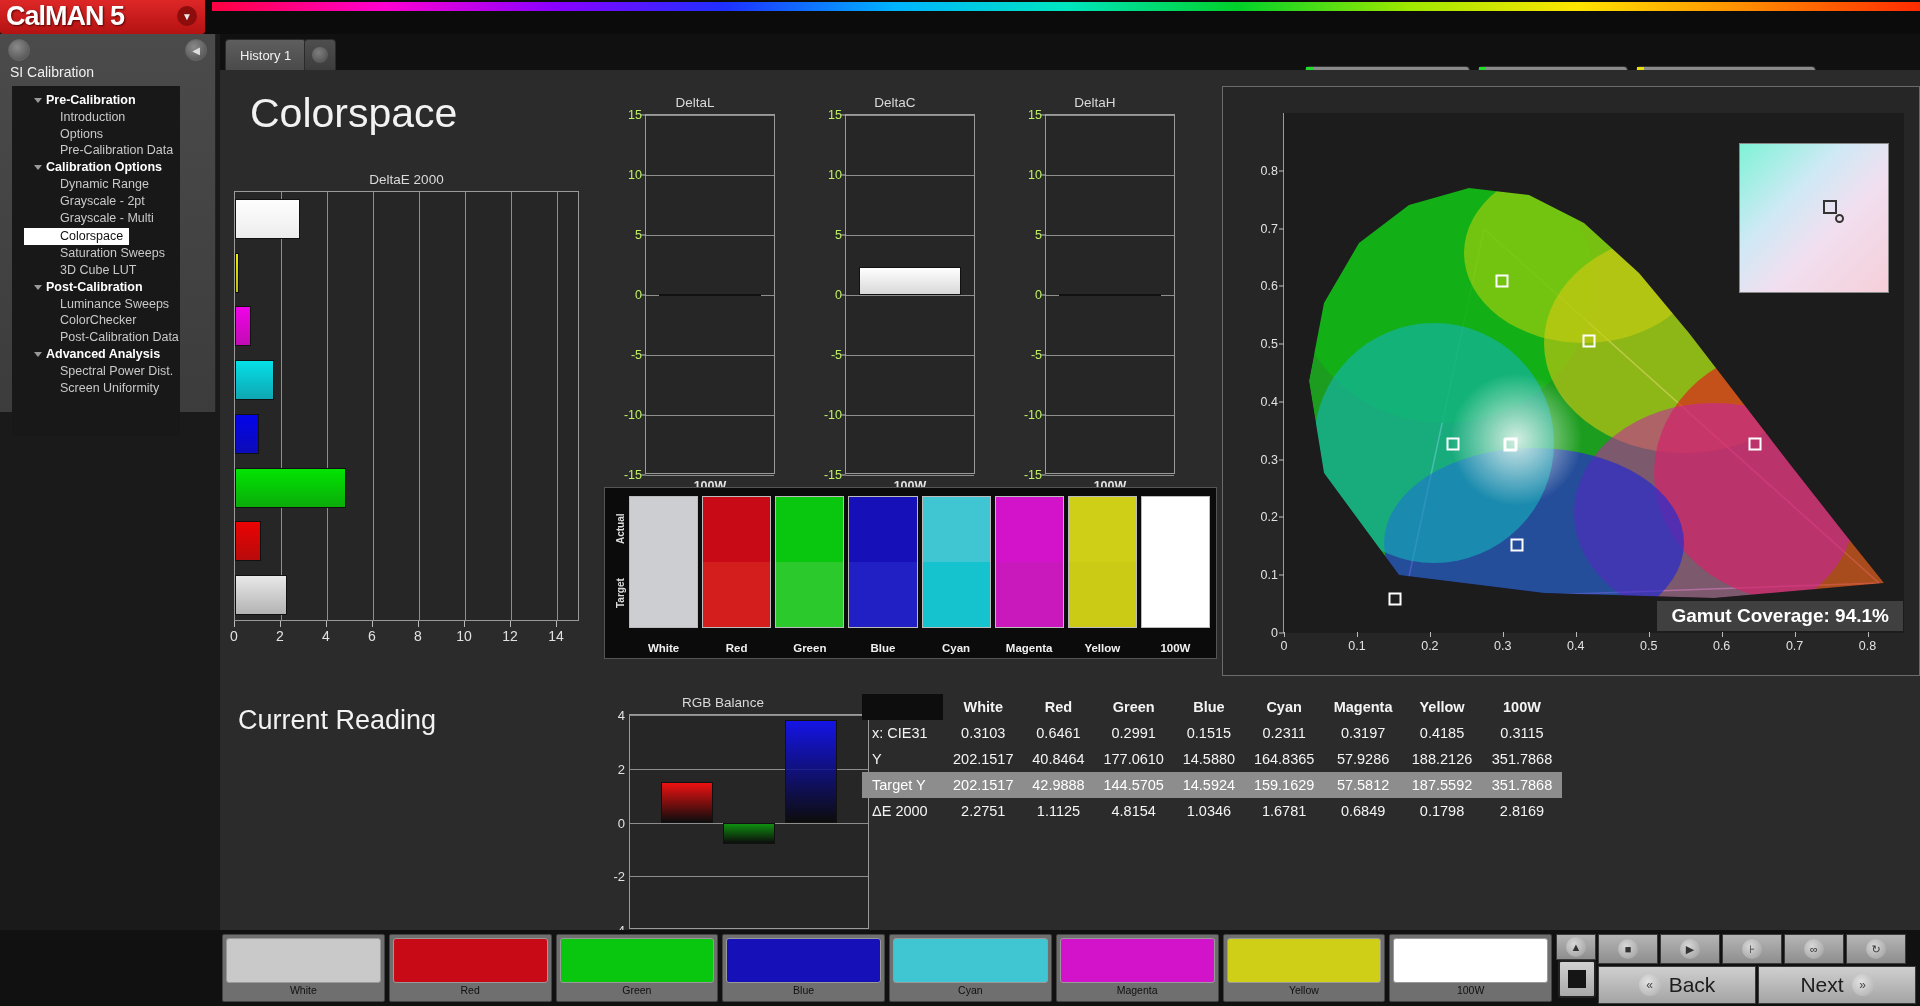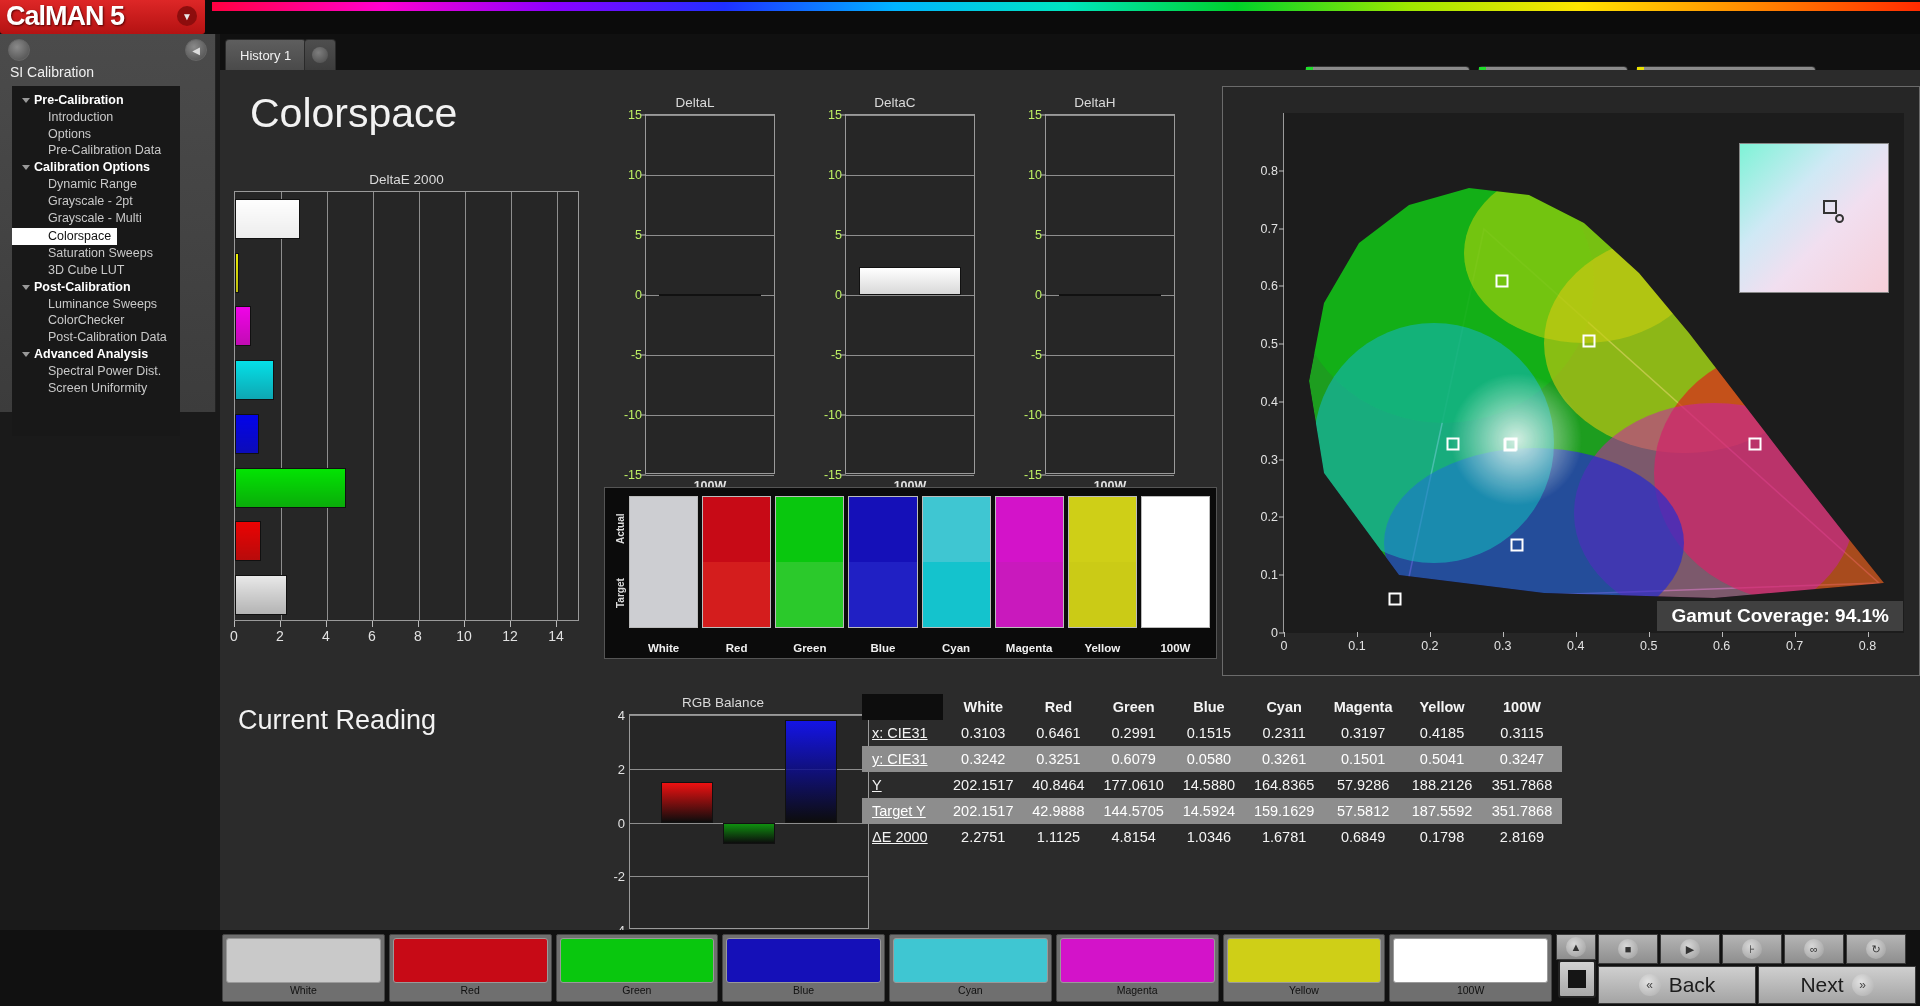--- a/index.html
+++ b/index.html
@@ -23,21 +23,21 @@
   
   .sidebar { position:absolute; left:0; top:34px; width:216px; height:378px;
     background:linear-gradient(#4b4b4b,#3c3c3c); border-right:1px solid #222; }
   .sb-top { position:relative; height:30px; }
   .sb-orb { position:absolute; left:8px; top:5px; width:22px; height:22px; border-radius:50%;
     background:radial-gradient(circle at 40% 35%,#8a8a8a,#4a4a4a); border:1px solid #666;}
   .sb-collapse { position:absolute; right:8px; top:5px; width:22px; height:22px; border-radius:50%;
     background:radial-gradient(circle at 40% 35%,#8a8a8a,#4a4a4a); border:1px solid #666;
     display:flex; align-items:center; justify-content:center; font-size:10px; color:#ddd;}
   .sb-title { position:absolute; left:10px; top:30px; font-size:14px; color:#f0f0f0; font-weight:500; }
-  .tree { position:absolute; left:12px; top:52px; width:168px; height:350px; background:#181818; padding:6px 0 0 0;}
+  .tree { position:absolute; left:12px; top:52px; width:168px; height:350px; background:#181818; padding:6px 0 0 12px;}
   .tree-row { height:16.8px; line-height:16.8px; font-size:12.5px; white-space:nowrap; color:#c9c9c9;
     padding-left:18px; position:relative;}
   .tree-row.group { font-weight:bold; color:#ffffff; padding-left:22px; }
   .tree-row.group::before { content:''; position:absolute; left:10px; top:6px;
     border-left:4px solid transparent; border-right:4px solid transparent; border-top:5px solid #999; }
   .tree-row.child { padding-left:36px; }
   .tree-row.selected { background:#ffffff; color:#111; display:inline-block; padding-right:6px; }
 
   
   .tabstrip { position:absolute; left:220px; top:34px; width:1700px; height:36px; background:#101010;}
@@ -135,21 +135,21 @@
     font-size:13px; color:#e2e2e2;}
   .rgb-bar { position:absolute; width:22%; border:1px solid #111; }
   .rgb-xlab { width:240px; margin-left:56px; text-align:center; font-size:12.5px;
     color:#e2e2e2; font-weight:bold; margin-top:4px;}
 
   
   .dtable { position:absolute; left:862px; top:694px; width:700px; }
   .dtable table { border-collapse:collapse; width:700px; }
   .dtable th, .dtable td { font-size:14.5px; color:#f4f4f4; padding:5px 4px;
     text-align:center; white-space:nowrap;}
-  .dtable th.rowhdr, .dtable td.rowhdr { text-align:left; padding-left:10px; font-weight:normal;text-decoration:underline;}
+  .dtable th.rowhdr, .dtable td.rowhdr { text-align:left; padding-left:10px; font-weight:normal;}
   .dtable tr.alt { background:#8d8d8d; }
   .dtable tr.alt td { color:#fff; }
   .dtable thead th { background:#2b2b2b; font-weight:bold; }
   .dtable thead th.rowhdr { background:#0d0d0d; }
 
   
   .botbar { position:absolute; left:0; bottom:0; width:1920px; height:76px; background:#111; }
   .bot-patches { position:absolute; left:222px; top:4px; width:1330px; height:68px; display:flex; gap:4px;}
   .bot-cell { flex:1; background:#6f6f6f; border:1px solid #444; border-radius:2px;
     display:flex; flex-direction:column; padding:3px;}
@@ -555,31 +555,20 @@
             <td class="rowhdr">x: CIE31</td>
             <td>0.3103</td>
             <td>0.6461</td>
             <td>0.2991</td>
             <td>0.1515</td>
             <td>0.2311</td>
             <td>0.3197</td>
             <td>0.4185</td>
             <td>0.3115</td>
           </tr>
-          <tr class="alt">
-            <td class="rowhdr">y: CIE31</td>
-            <td>0.3242</td>
-            <td>0.3251</td>
-            <td>0.6079</td>
-            <td>0.0580</td>
-            <td>0.3261</td>
-            <td>0.1501</td>
-            <td>0.5041</td>
-            <td>0.3247</td>
-          </tr>
           <tr>
             <td class="rowhdr">Y</td>
             <td>202.1517</td>
             <td>40.8464</td>
             <td>177.0610</td>
             <td>14.5880</td>
             <td>164.8365</td>
             <td>57.9286</td>
             <td>188.2126</td>
             <td>351.7868</td>

